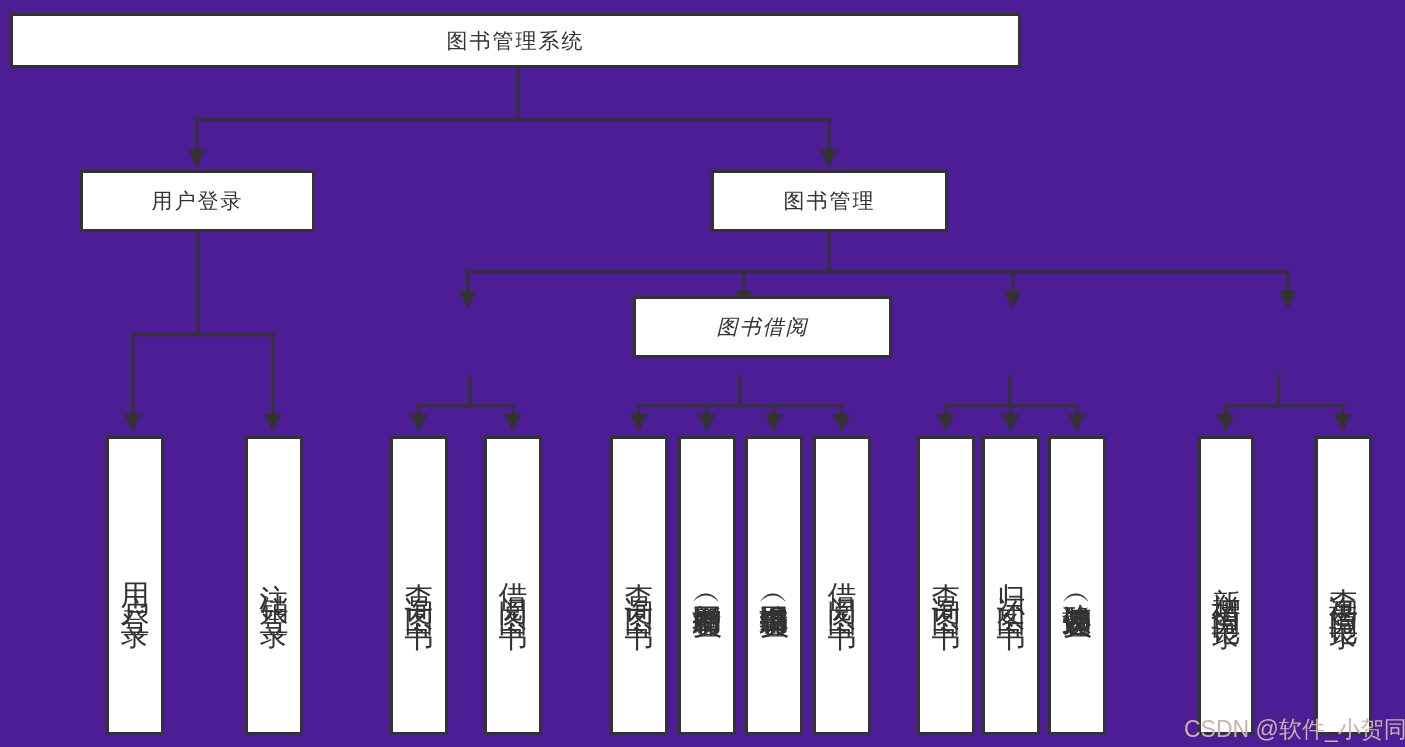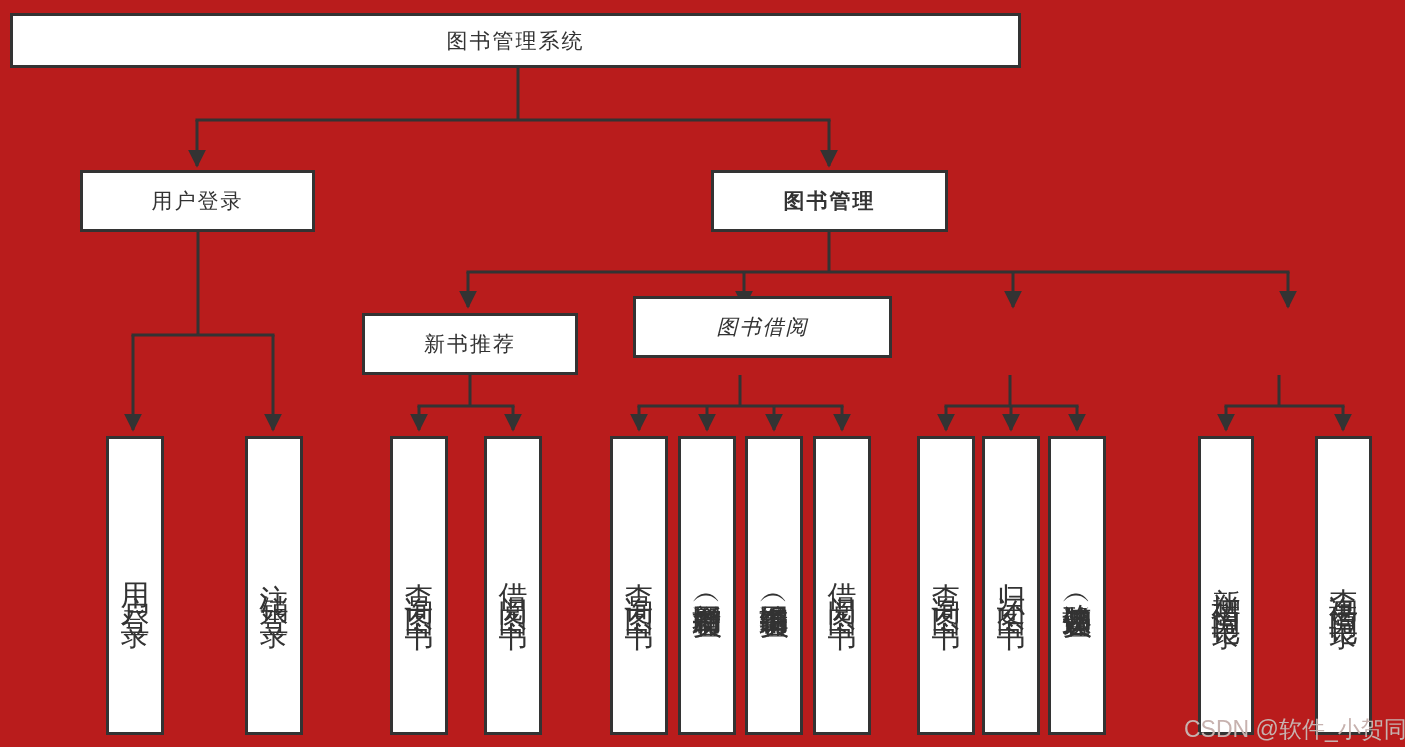--- a/index.html
+++ b/index.html
@@ -1,20 +1,20 @@
 <!DOCTYPE html>
 <html><head>
 <meta charset="utf-8">
 <style>
   html, body { margin: 0; padding: 0; background: #ffffff; }
   #canvas {
     position: relative;
     width: 1405px;
     height: 747px;
-    background: #b91c1c;
+    background: #4c1d95;
     font-family: "Liberation Sans", "DejaVu Sans", sans-serif;
     overflow: hidden;
   }
   #connectors {
     position: absolute;
     left: 0; top: 0;
     width: 1405px; height: 747px;
     pointer-events: none;
   }
   .box {
@@ -23,21 +23,21 @@
     border: 3px solid #333333;
     background: #ffffff;
     display: flex;
     align-items: center;
     justify-content: center;
     color: #333333;
   }
   .h-label { font-size: 21px; letter-spacing: 2px; white-space: nowrap; }
   .root-box   { left: 10px;   top: 13px;  width: 1011px; height: 55px; }
   .l2a        { left: 80px;   top: 170px; width: 235px;  height: 62px; }
-  .l2b        { left: 711px;  top: 170px; width: 237px;  height: 62px; font-weight: bold; }
+  .l2b        { left: 711px;  top: 170px; width: 237px;  height: 62px; }
   .l3a        { left: 362px;  top: 313px; width: 216px;  height: 62px; }
   .l3b        { left: 633px;  top: 296px; width: 259px;  height: 62px; font-style: italic; }
   .l3c        { left: 903px;  top: 313px; width: 216px;  height: 62px; }
   .l3d        { left: 1173px; top: 313px; width: 213px;  height: 62px; }
   .leaf { top: 436px; width: 58px; height: 299px; }
   .leaf span {
     writing-mode: vertical-rl;
     text-orientation: mixed;
     font-size: 29px;
     line-height: 1;
@@ -127,23 +127,20 @@
     <span class="h-label">图书管理系统</span>
   </div>
 
   <div class="box l2a">
     <span class="h-label">用户登录</span>
   </div>
   <div class="box l2b">
     <span class="h-label">图书管理</span>
   </div>
 
-  <div class="box l3a">
-    <span class="h-label">新书推荐</span>
-  </div>
   <div class="box l3b">
     <span class="h-label">图书借阅</span>
   </div>
 
   <div class="box leaf ls4 x1">
     <span>用户登录</span>
   </div>
   <div class="box leaf ls4 x2">
     <span>注销登录</span>
   </div>

